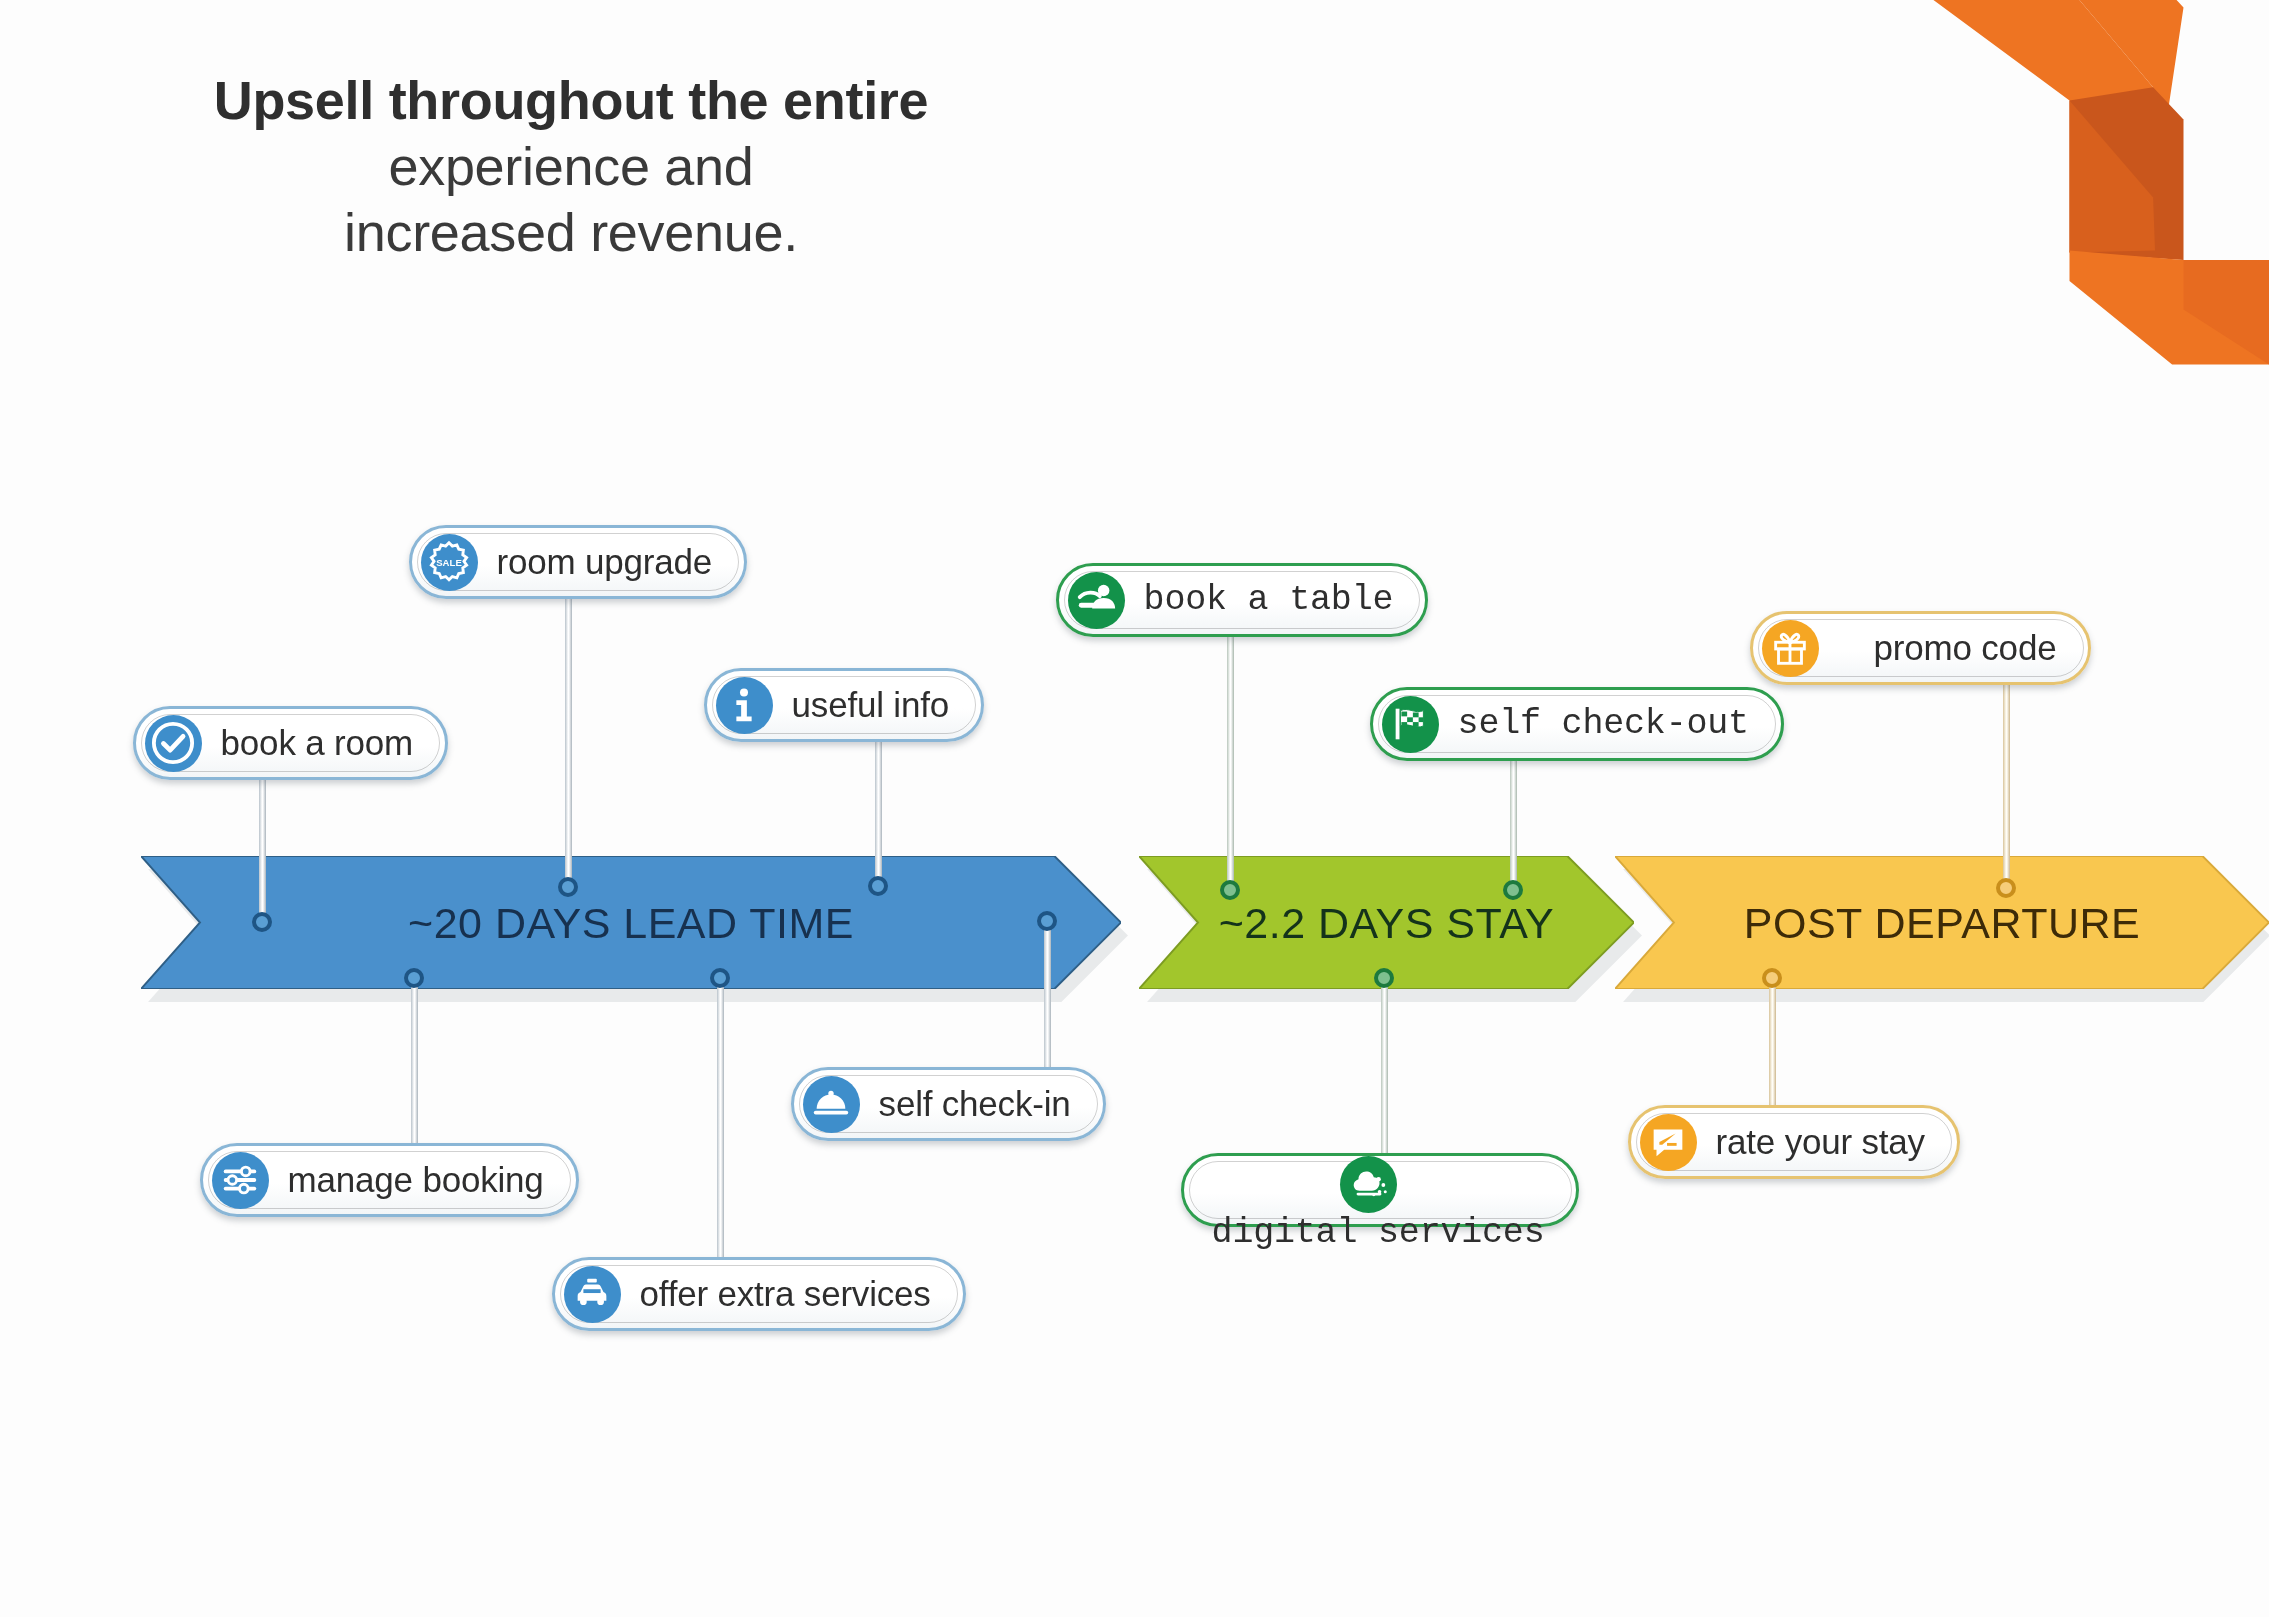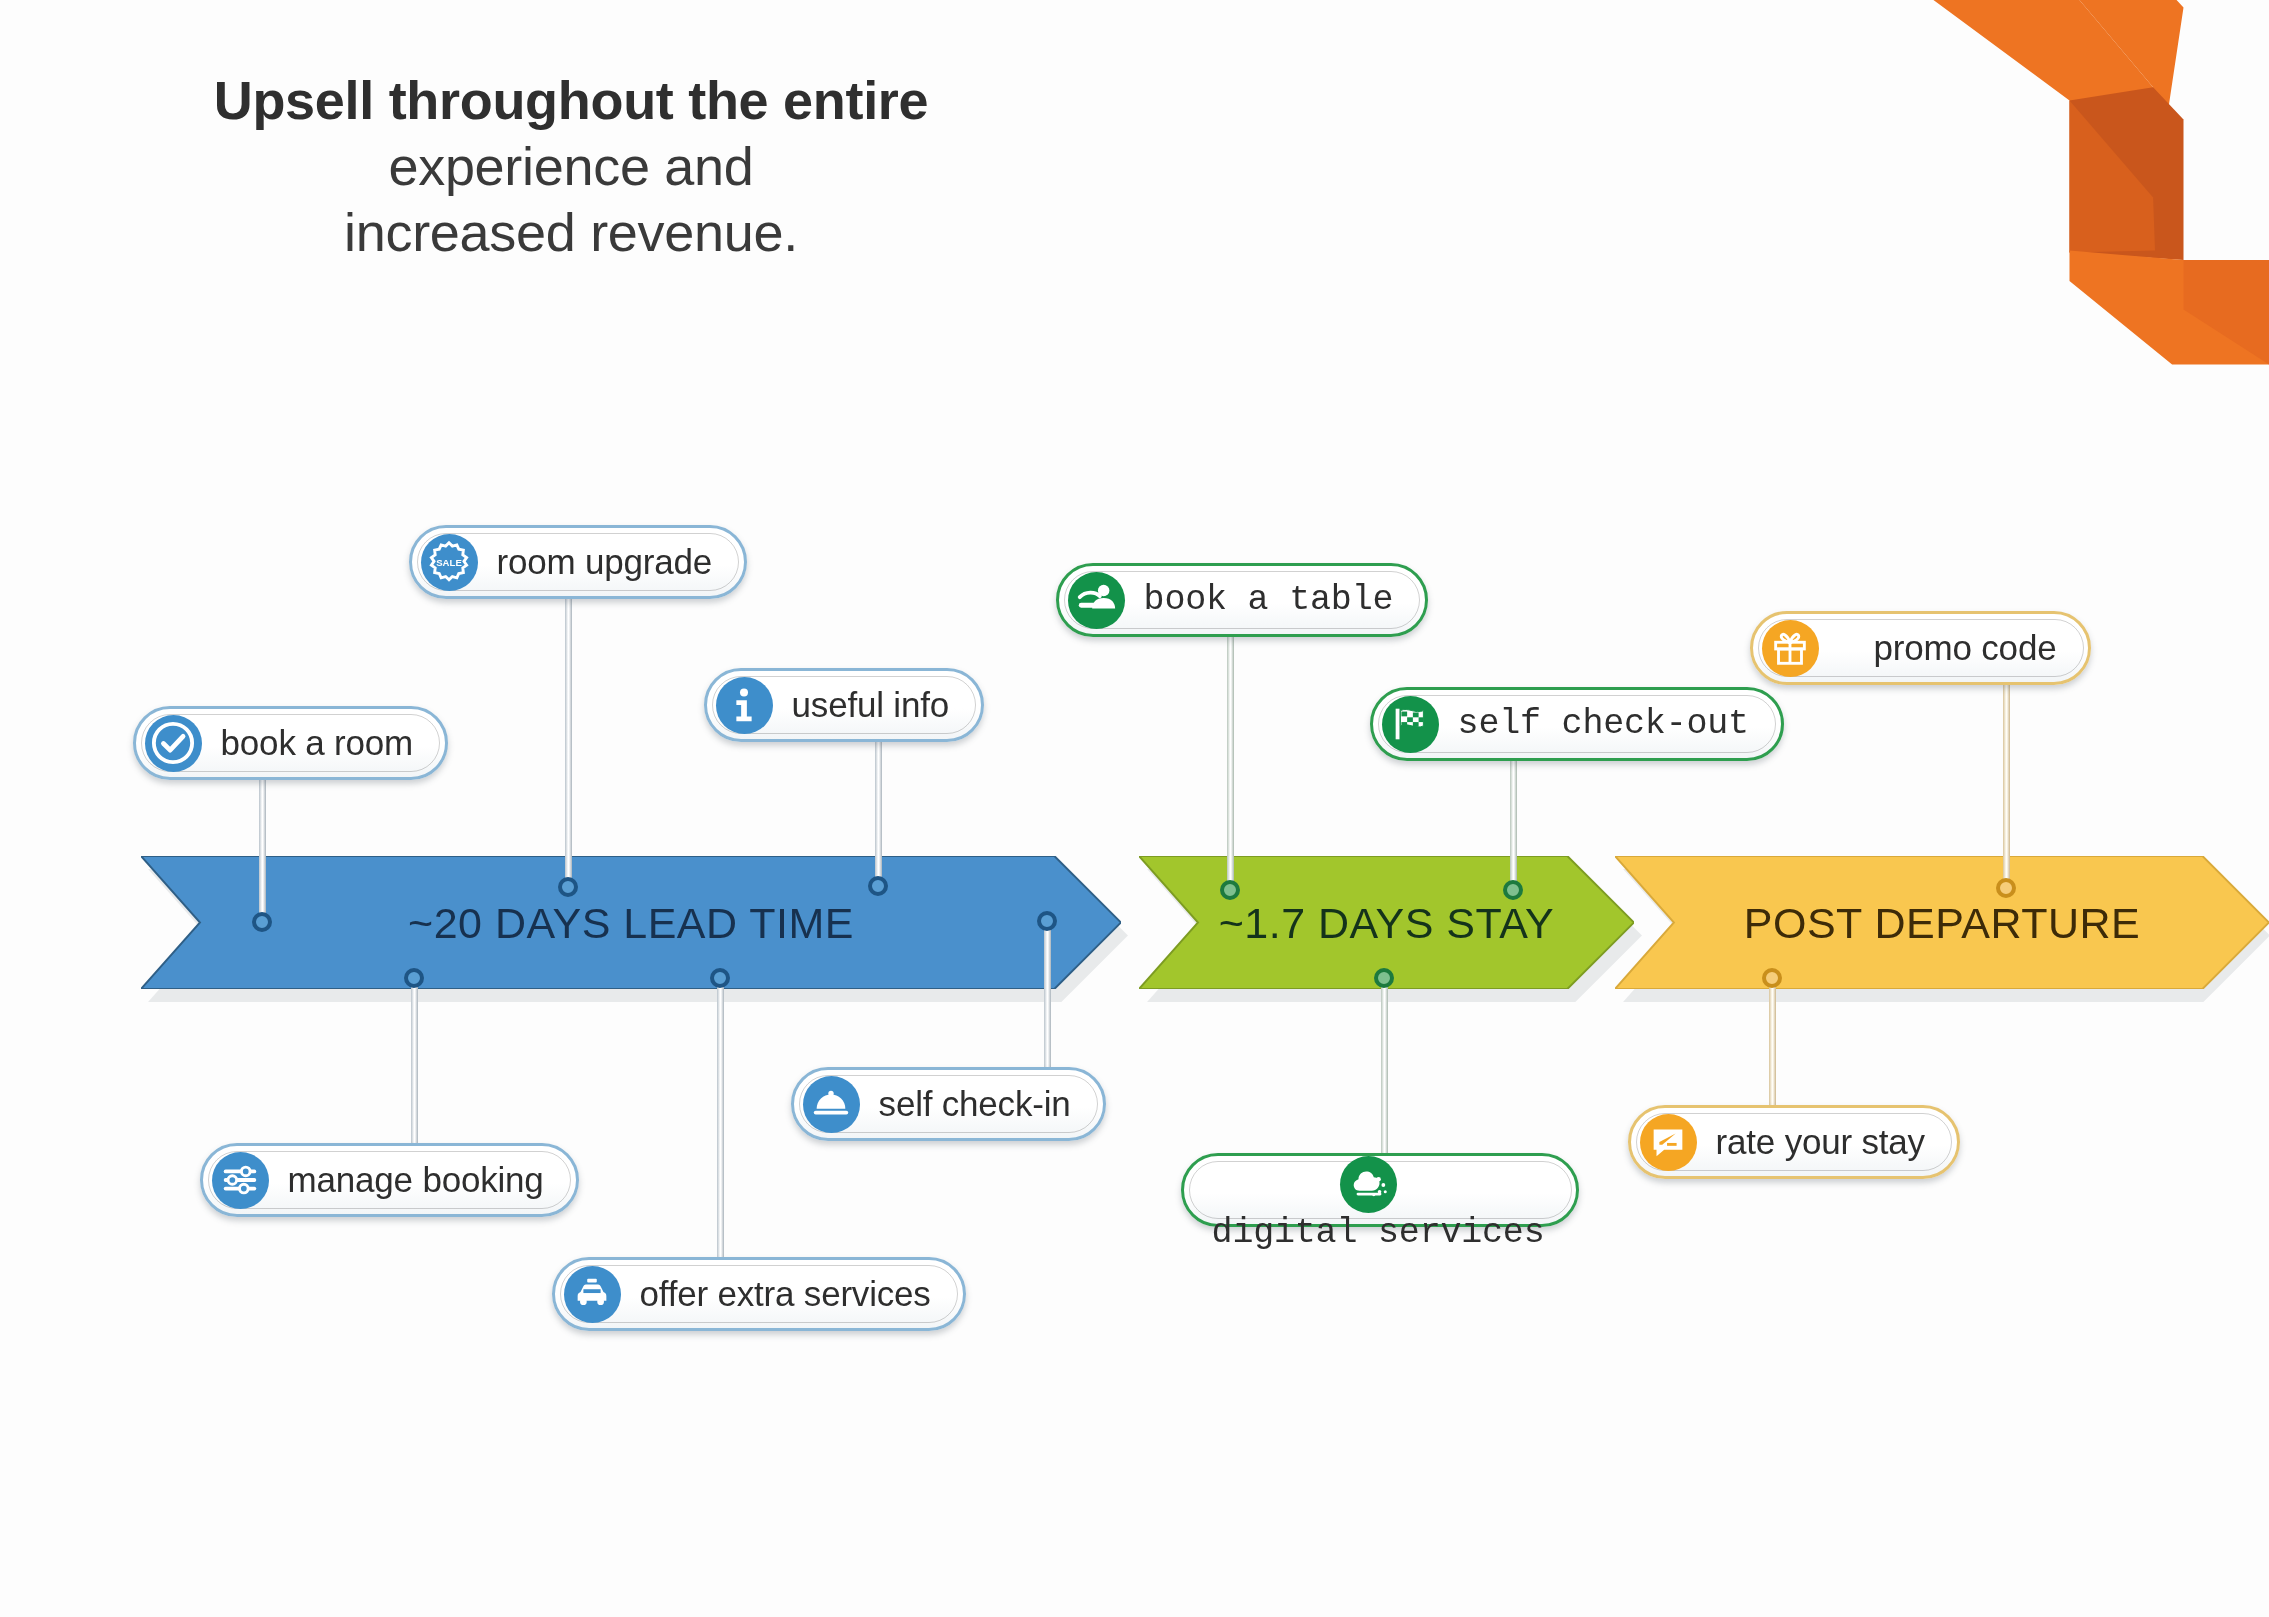--- a/index.html
+++ b/index.html
@@ -125,21 +125,21 @@
       </svg>
       <div class="lbl">~20 DAYS LEAD TIME</div>
     </div>
   </div>
 
   <div class="chev green" style="left:1139px;width:495px;">
     <div class="shape">
       <svg width="495" height="133" viewBox="0 0 520 140" preserveAspectRatio="none" style="position:absolute;left:0;top:0">
         <polygon points="0,0 450,0 520,70 450,140 0,140 62,70" fill="#A2C62C" stroke="#7d9c22" stroke-width="2"></polygon>
       </svg>
-      <div class="lbl">~1.7 DAYS STAY</div>
+      <div class="lbl">~2.2 DAYS STAY</div>
     </div>
   </div>
 
   <div class="chev amber" style="left:1615px;width:654px;">
     <div class="shape">
       <svg width="654" height="133" viewBox="0 0 688 140" preserveAspectRatio="none" style="position:absolute;left:0;top:0">
         <polygon points="0,0 618,0 688,70 618,140 0,140 62,70" fill="#F9C74F" stroke="#d9a93a" stroke-width="2"></polygon>
       </svg>
       <div class="lbl">POST DEPARTURE</div>
     </div>

